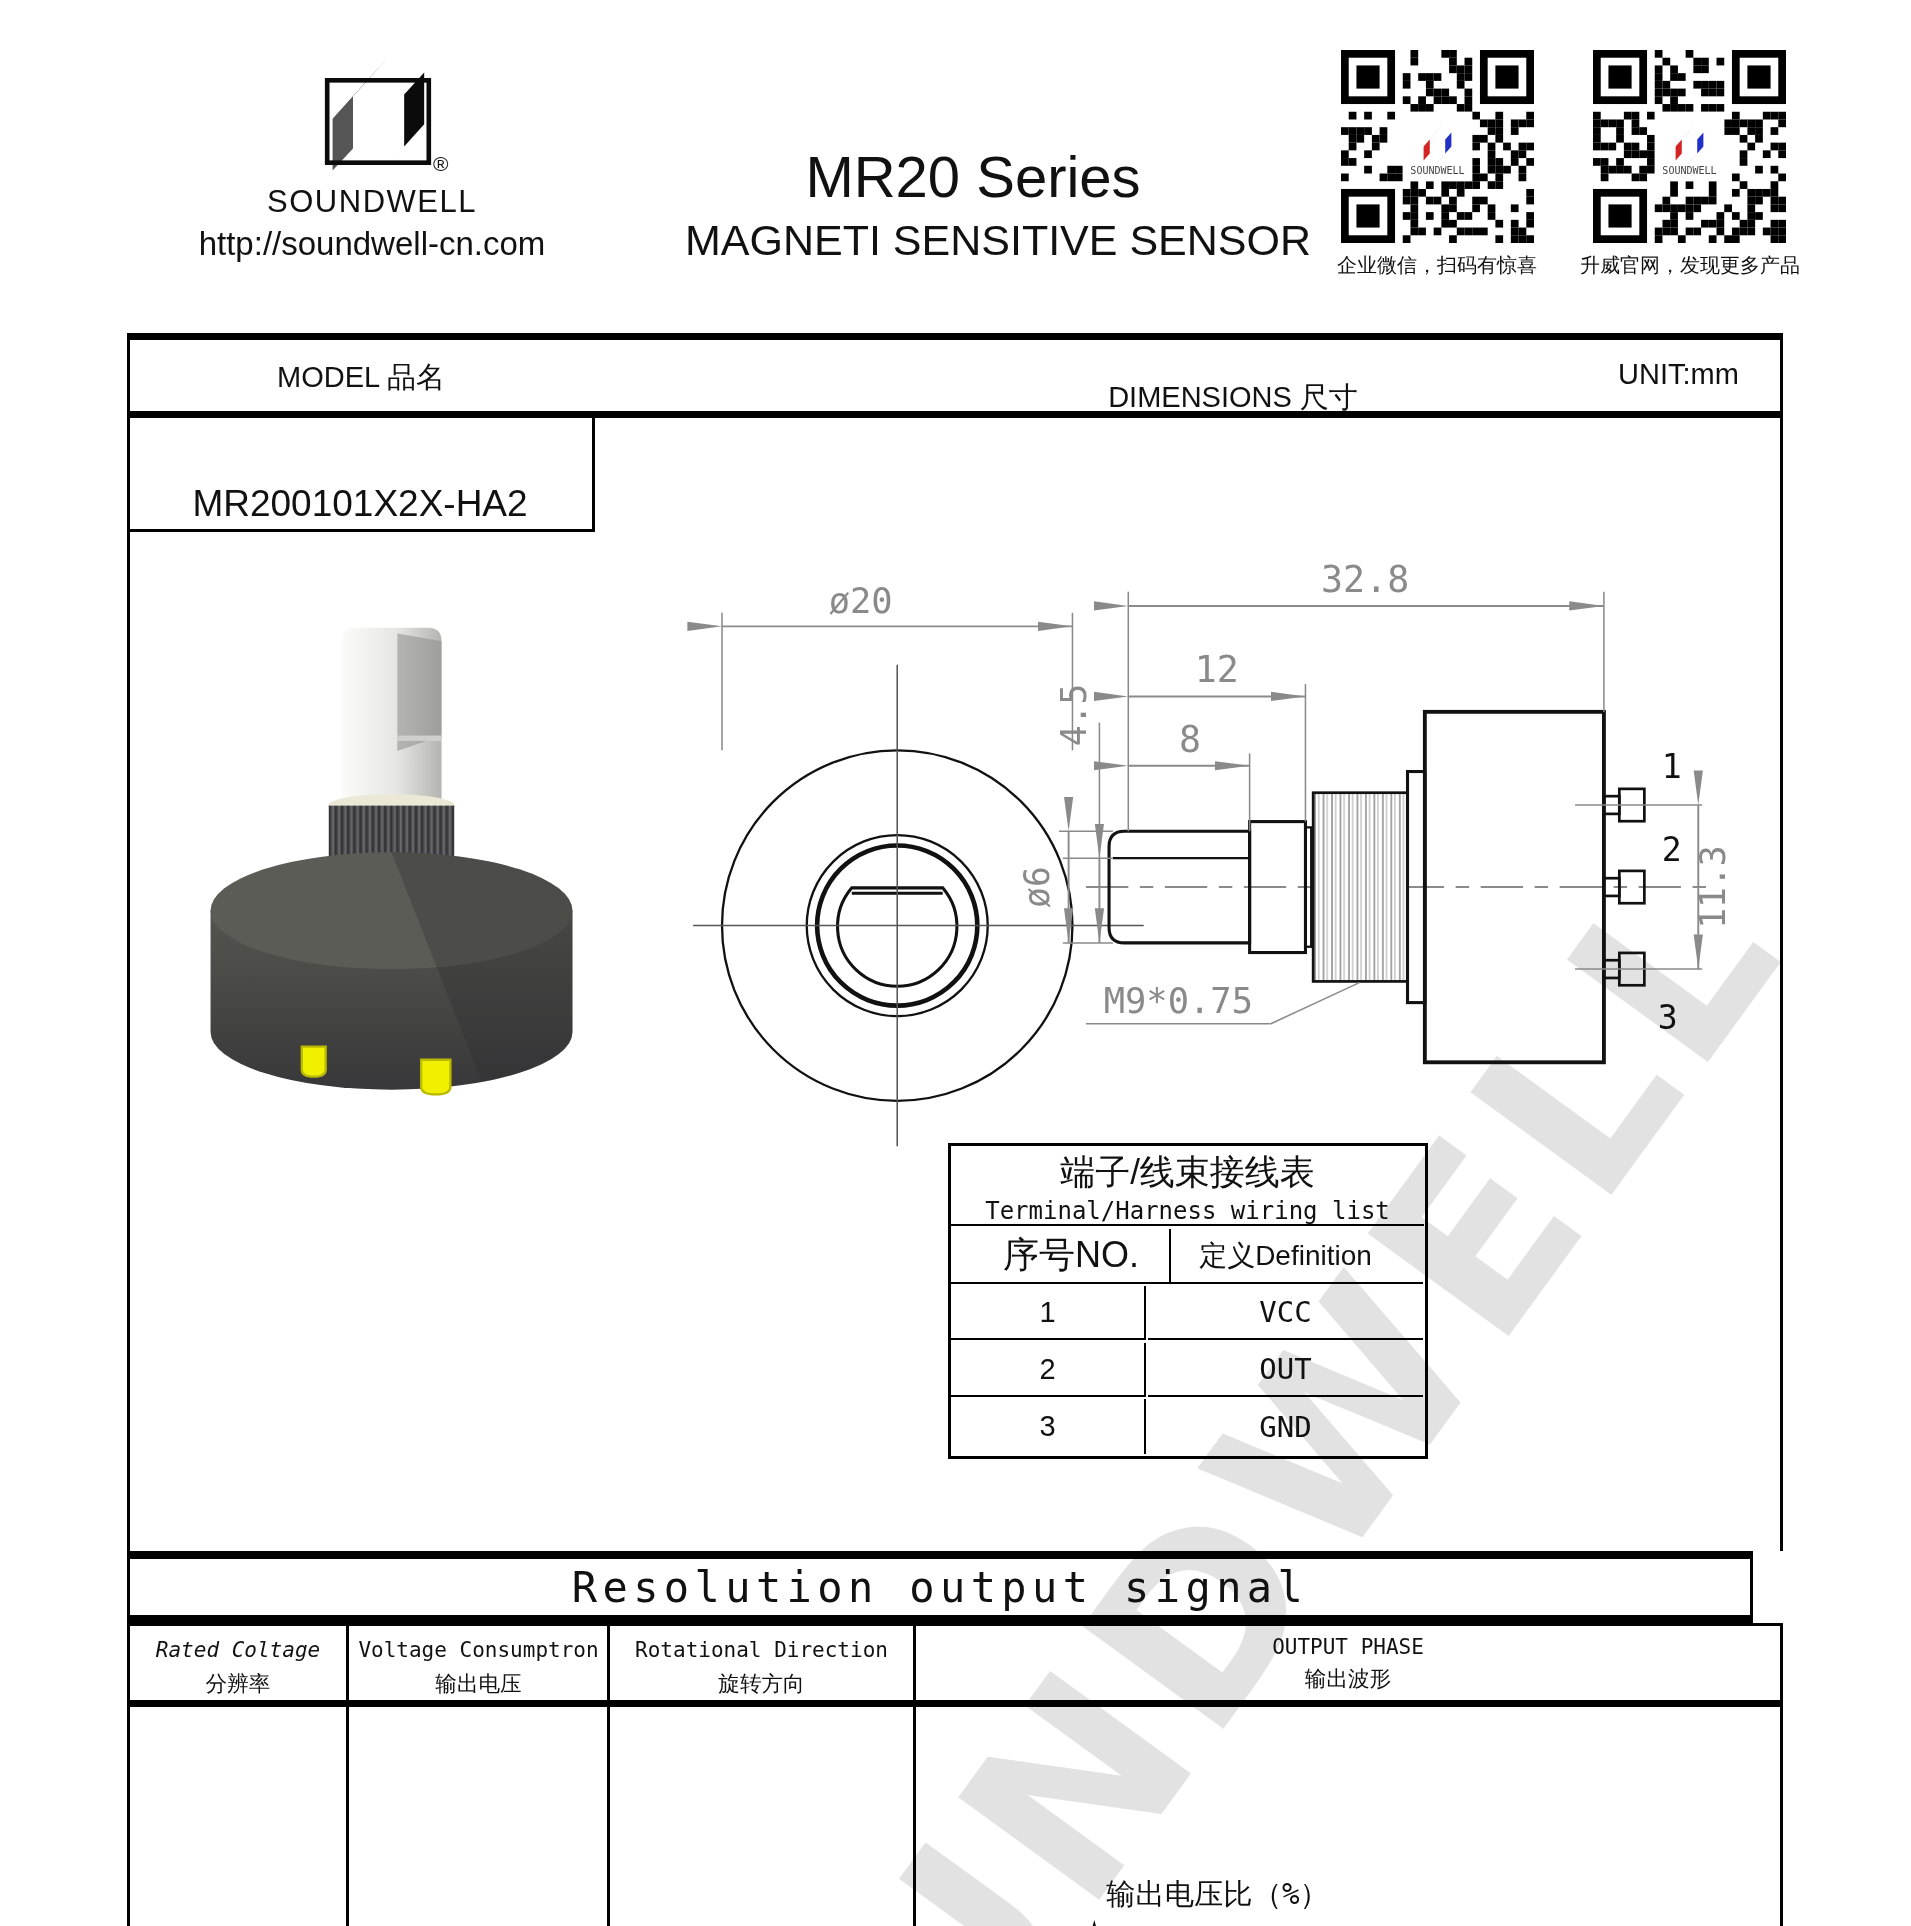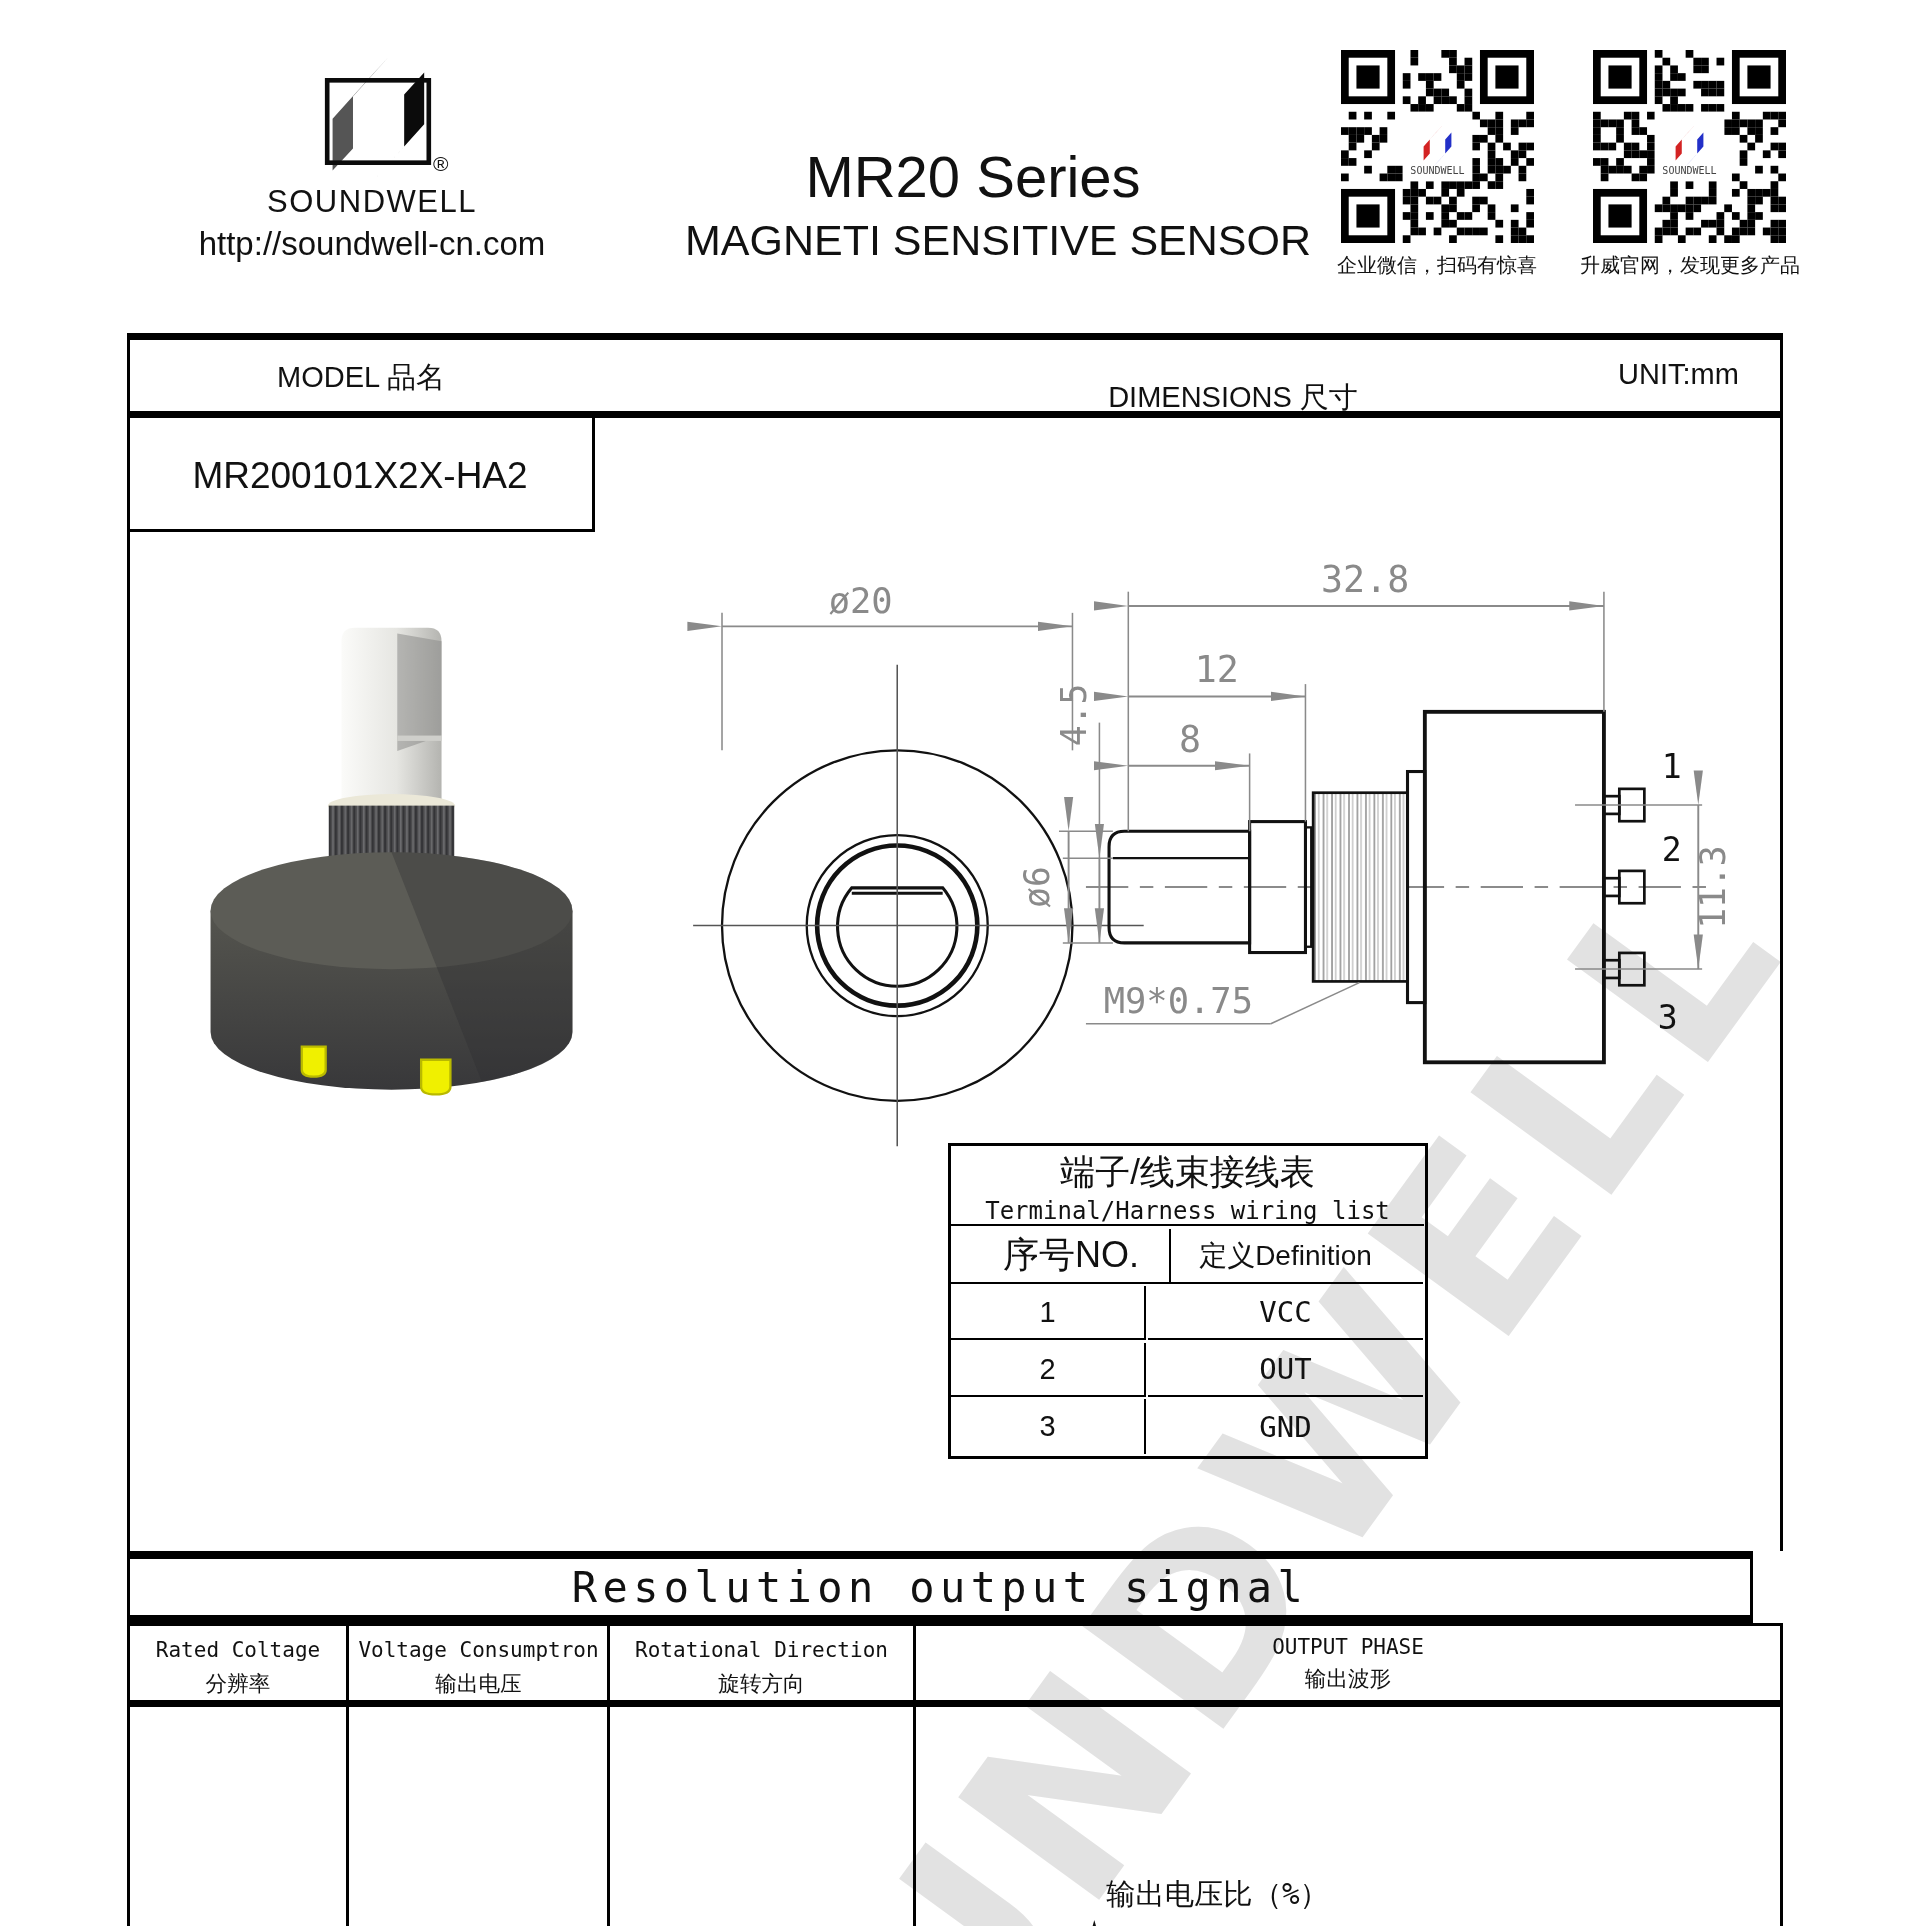--- a/index.html
+++ b/index.html
@@ -387,21 +387,21 @@
 <div class="abs z1 ctrx" style="left:1437px;top:252px;font-size:20px;">企业微信，扫码有惊喜</div>
 <div class="abs z1 ctrx" style="left:1690px;top:252px;font-size:20px;">升威官网，发现更多产品</div>
 
 <div class="box z1" style="left:127px;top:333px;width:1656px;height:85px;border:3.1px solid #000;border-top-width:7.7px;border-bottom-width:7.7px;"></div>
 <div class="abs z1" style="left:277px;top:358px;font-size:29px;">MODEL 品名</div>
 <div class="abs z1 ctrx" style="left:1233px;top:378px;font-size:29px;">DIMENSIONS 尺寸</div>
 <div class="abs z1" style="left:1618px;top:358px;font-size:29px;">UNIT:mm</div>
 
 <div class="box z1" style="left:127px;top:418px;width:1656px;height:1133px;border-left:3.1px solid #000;border-right:3.1px solid #000;"></div>
 <div class="box z1" style="left:127px;top:418px;width:468px;height:114px;border-right:3.1px solid #000;border-bottom:3.1px solid #000;"></div>
-<div class="abs z1 ctr" style="left:360px;top:476px;font-size:37px;">MR200101X2X-HA2</div>
+<div class="abs z1 ctr" style="left:360px;top:504px;font-size:37px;">MR200101X2X-HA2</div>
 
 <svg class="z1" style="left:193px;top:570px;" width="397" height="539" viewBox="0 0 1030 1400">
   <defs>
     <linearGradient id="shaftG" x1="0" y1="0" x2="1" y2="0">
       <stop offset="0" stop-color="#fbfbf9"></stop>
         <stop offset="0.55" stop-color="#e6e6e2"></stop>
         <stop offset="1" stop-color="#b4b4b0"></stop>
     </linearGradient>
     <linearGradient id="bodyG" x1="0" y1="0" x2="0" y2="1">
       <stop offset="0" stop-color="#55554f"></stop>
@@ -560,21 +560,21 @@
 
 <div class="box z1" style="left:127px;top:1623px;width:1656px;height:943px;border:3.1px solid #000;border-bottom-width:8.5px;">
 
   <div class="box" style="left:0;top:0;width:1650px;height:81px;border-bottom:7px solid #000;"></div>
 
   <div class="box" style="left:216px;top:0;width:3.1px;height:931px;background:#000;"></div>
   <div class="box" style="left:477px;top:0;width:3.1px;height:931px;background:#000;"></div>
   <div class="box" style="left:783px;top:0;width:3.1px;height:931px;background:#000;"></div>
 
   <div class="box cad" style="left:0;top:0;width:216px;height:81px;text-align:center;">
-    <div style="font-size:21px;margin-top:11.6px;">Rated Coltage</div>
+    <div style="font-size:21px;margin-top:11.6px;font-style:italic;">Rated Coltage</div>
     <div style="font-size:21.6px;margin-top:7px;font-family:Liberation Mono, monospace;">分辨率</div>
   </div>
   <div class="box cad" style="left:220px;top:0;width:257px;height:80px;text-align:center;">
     <div style="font-size:21px;margin-top:11.6px;">Voltage Consumptron</div>
     <div style="font-size:21.6px;margin-top:7px;">输出电压</div>
   </div>
   <div class="box cad" style="left:480px;top:0;width:303px;height:81px;text-align:center;">
     <div style="font-size:21px;margin-top:11.6px;">Rotational Direction</div>
     <div style="font-size:21.6px;margin-top:7px;">旋转方向</div>
   </div>

